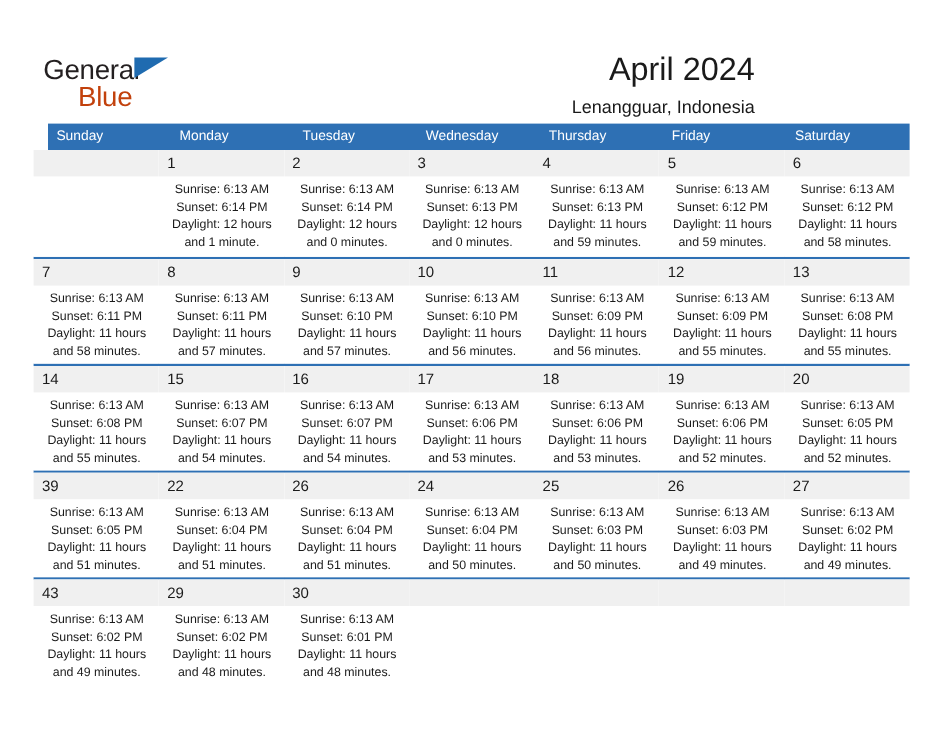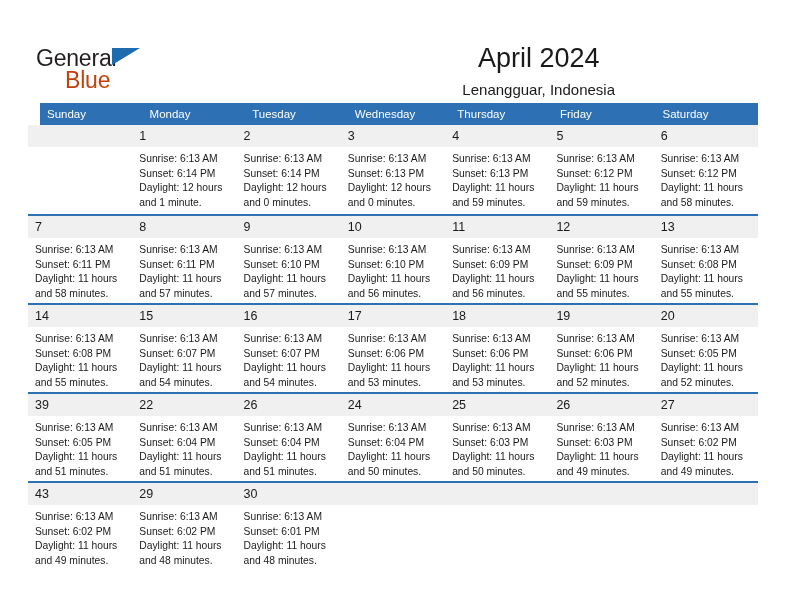--- a/index.html
+++ b/index.html
@@ -61,23 +61,23 @@
     left: 29px;
     top: 22px;
     font-size: 23px;
     letter-spacing: -0.2px;
     color: #c2410c;
     line-height: 26px;
     white-space: nowrap;
   }
   .title-block {
     position: absolute;
-    right: 49px;
+    right: 35px;
     top: 30px;
-    text-align: center;
+    text-align: right;
   }
   .cal-title {
     font-size: 27px;
     color: #1a1a1a;
     line-height: 32px;
     white-space: nowrap;
   }
   .cal-subtitle {
     margin-top: 7px;
     font-size: 15px;
@@ -134,20 +134,21 @@
   }
   .daynum {
     font-size: 12.5px;
     color: #1a1a1a;
     line-height: 22px;
     padding-left: 7px;
     white-space: nowrap;
   }
   .details {
     padding: 5px 6px 0 7px;
+    text-align: center;
   }
   .details .line {
     font-size: 10.3px;
     line-height: 14.6px;
     color: #1a1a1a;
     white-space: nowrap;
   }
 </style>
 </head>
 <body>

